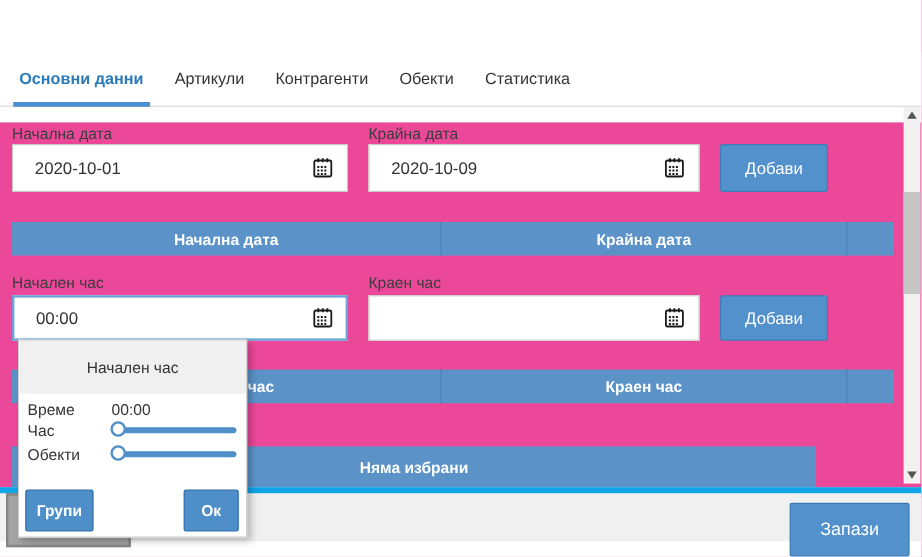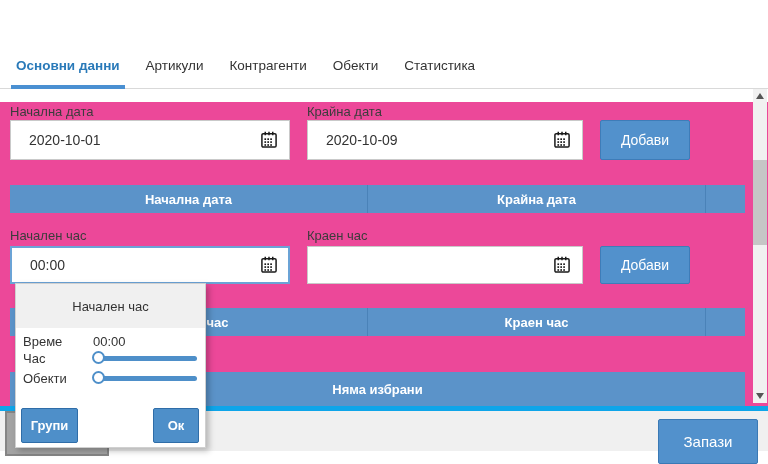--- a/index.html
+++ b/index.html
@@ -33,21 +33,21 @@
   .btn-blue { position:absolute; background:#5291cc; border:1px solid #3e7cb8; color:#fff;
               font-family:"Liberation Sans", sans-serif; font-size:14px; border-radius:2px; cursor:pointer; }
 
   
   .tbl-header { position:absolute; left:10px; width:735px; height:28px; display:flex; background:#5b93c9; }
   .tbl-cell { border-right:1px solid #4a82b8; color:#fff; font-size:13px; font-weight:bold;
               display:flex; align-items:center; justify-content:center; height:100%; }
   .tbl-cell:last-child { border-right:none; }
   .tc-1 { width:358px; } .tc-2 { width:338px; } .tc-3 { flex:1; }
 
-  .empty-bar { position:absolute; left:10px; top:270px; width:735px; height:35px; background:#5b93c9;
+  .empty-bar { position:absolute; left:10px; top:270px; width:670px; height:35px; background:#5b93c9;
                color:#fff; font-size:13px; font-weight:600; display:flex; align-items:center; justify-content:center; }
 
   
   .scrollbar { position:absolute; right:1px; top:89px; width:14px; height:314px; background:#f1f1f1; }
   .sb-btn { position:absolute; left:0; width:14px; height:14px; display:flex; align-items:center; justify-content:center; cursor:pointer; }
   .sb-up { top:0; } .sb-down { bottom:0; }
   .sb-up::after { content:""; border-left:4px solid transparent; border-right:4px solid transparent; border-bottom:6px solid #555; }
   .sb-down::after { content:""; border-left:4px solid transparent; border-right:4px solid transparent; border-top:6px solid #555; }
   .sb-thumb { position:absolute; left:0; top:71px; width:14px; height:85px; background:#c6c6c6; cursor:pointer; }
 

